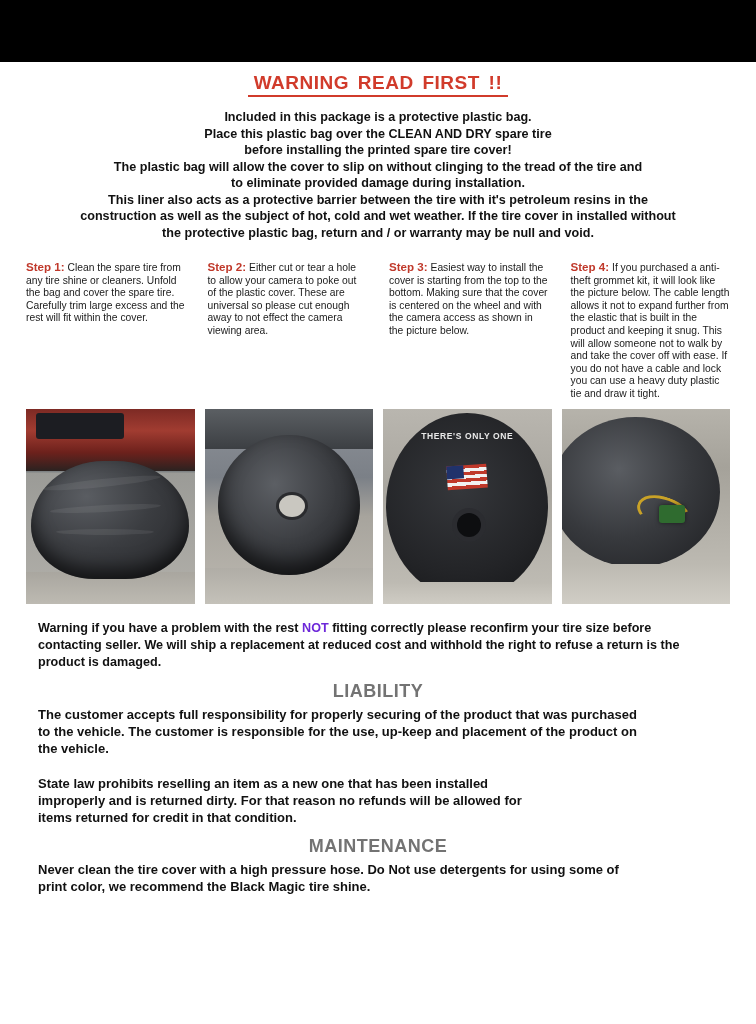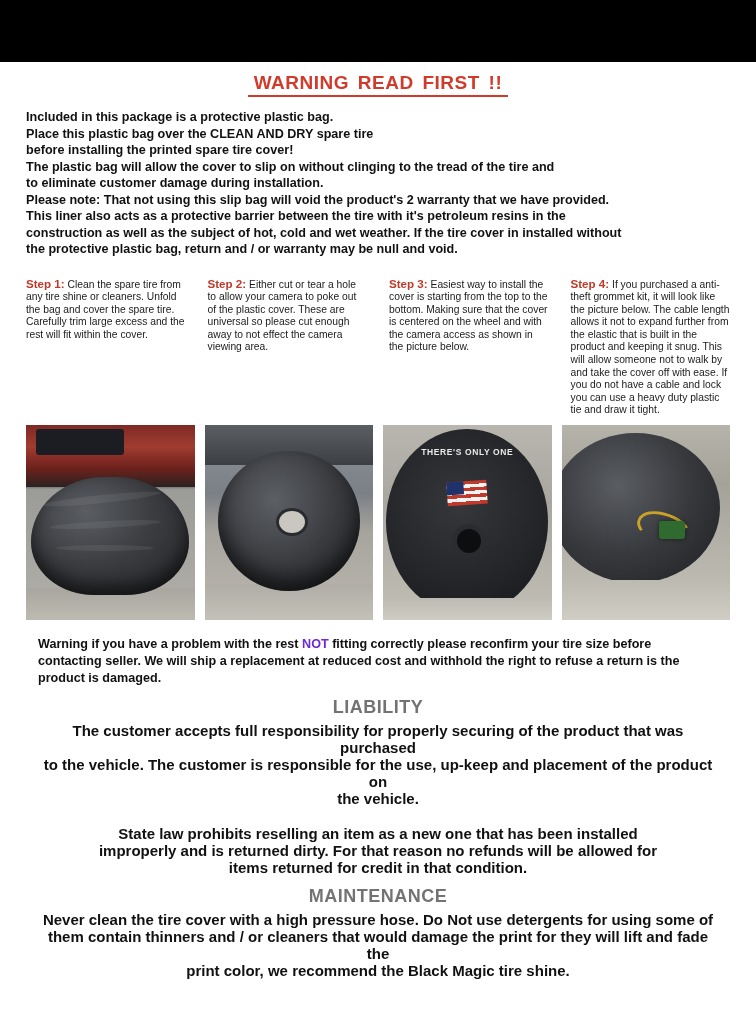--- a/index.html
+++ b/index.html
@@ -46,21 +46,21 @@
     margin-top: 10px;
     letter-spacing: 0.5px;
     word-spacing: 3px;
   }
   .warning-first .ul {
     border-bottom: 2px solid #d13b2b;
     padding: 0 6px 1px 6px;
     display: inline-block;
   }
   .intro {
-    text-align: left;
+    text-align: center;
     font-size: 12.6px;
     font-weight: bold;
     color: #111;
     line-height: 16.5px;
     margin-top: 12px;
     padding: 0 10px;
   }
   .intro p { margin: 0; }
 
   .steps {
@@ -222,22 +222,21 @@
 
   .section-head {
     text-align: center;
     color: #737373;
     font-weight: bold;
     font-size: 18px;
     margin-top: 10px;
     letter-spacing: 0.5px;
   }
   .center-block {
-    text-align: center;
-    font-size: 15px;
+    font-size: 13px;
     font-weight: bold;
     line-height: 17px;
     color: #111;
     padding: 0 22px;
     margin-top: 4px;
   }
   .center-block p { margin: 0; }
   .spacer { height: 14px; }
 </style>
 </head>
@@ -251,22 +250,21 @@
 
   <div class="warning-first">
     <span class="ul">WARNING READ FIRST !!</span>
   </div>
 
   <div class="intro">
     <p>Included in this package is a protective plastic bag.</p>
     <p>Place this plastic bag over the CLEAN AND DRY spare tire</p>
     <p>before installing the printed spare tire cover!</p>
     <p>The plastic bag will allow the cover to slip on without clinging to the tread of the tire and</p>
-    <p>to eliminate customer damage during installation.</p>
-    <p>Please note: That not using this slip bag will void the product's 2 warranty that we have provided.</p>
+    <p>to eliminate provided damage during installation.</p>
     <p>This liner also acts as a protective barrier between the tire with it's petroleum resins in the</p>
     <p>construction as well as the subject of hot, cold and wet weather.  If the tire cover in installed without</p>
     <p>the protective plastic bag, return and / or warranty may be null and void.</p>
   </div>
 
   <div class="steps">
     <div class="step">
       <div class="step-text">
         <span class="step-label">Step 1:</span><span> Clean the spare tire from any tire shine or cleaners.  Unfold the bag and cover the spare tire. Carefully trim large excess and the rest will fit within the cover.</span>
       </div>
@@ -340,17 +338,16 @@
   <div class="spacer"></div>
   <div class="center-block">
     <p>State law prohibits reselling an item as a new one that has been installed</p>
     <p>improperly and is returned dirty. For that reason no refunds will be allowed for</p>
     <p>items returned for credit in that condition.</p>
   </div>
 
   <div class="section-head">MAINTENANCE</div>
   <div class="center-block">
     <p>Never clean the tire cover with a high pressure hose.  Do Not  use detergents for using some of</p>
-    <p>them contain thinners and / or cleaners that would damage the print for they will lift and fade the</p>
     <p>print color, we recommend the Black Magic tire shine.</p>
   </div>
 
 </div>
 
 </body></html>

